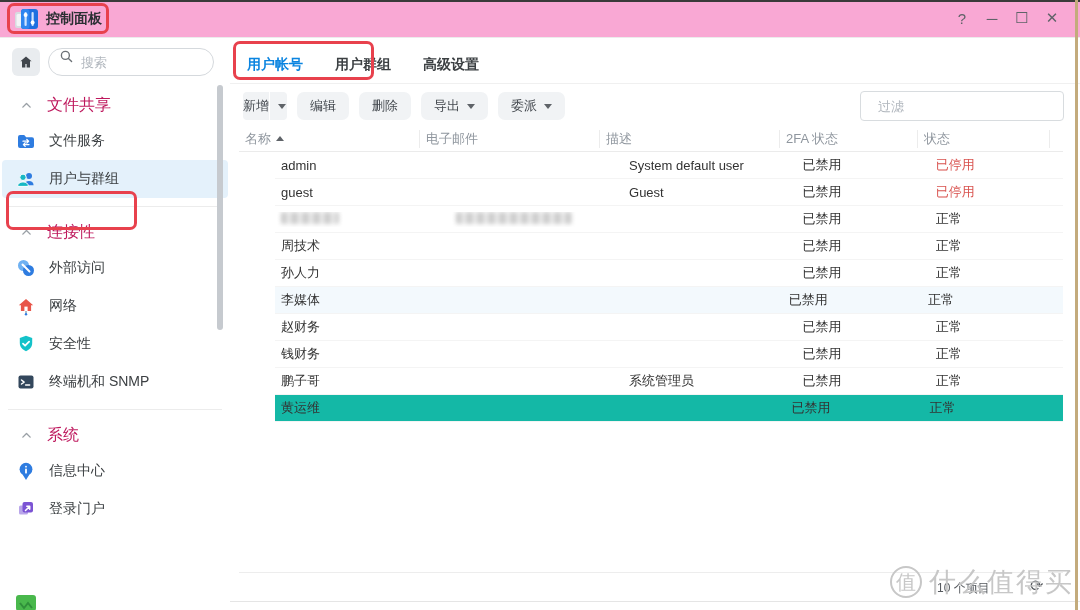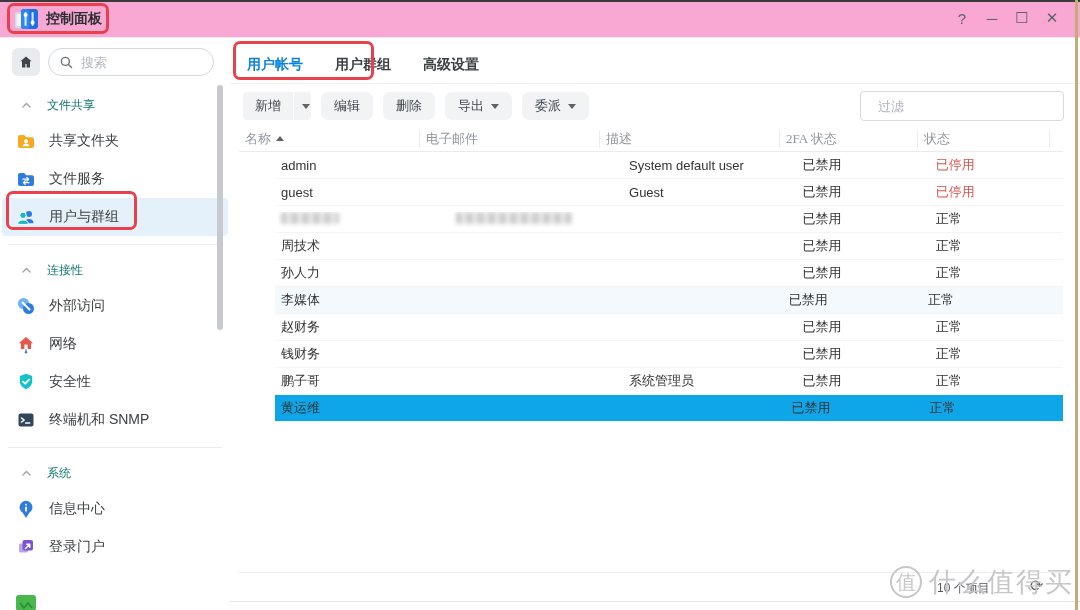--- a/index.html
+++ b/index.html
@@ -20,64 +20,64 @@
   
   .anno { position:absolute; border:3px solid #e8414d; border-radius:7px; z-index:40; pointer-events:none; }
   .anno-title { left:7px; top:3px; width:102px; height:31px; }
   .anno-tabs { left:233px; top:41px; width:141px; height:39px; }
   .anno-sidebar { left:6px; top:191px; width:131px; height:39px; }
 
   
   .sidebar { position:absolute; left:0; top:38px; width:230px; height:572px; background:#fff; }
   .side-top { position:absolute; left:0; top:10px; width:230px; height:30px; }
   .home-btn { position:absolute; left:12px; top:0; width:28px; height:28px; background:#e9ecef; border-radius:6px; display:flex; align-items:center; justify-content:center; }
-  .search-box { position:absolute; left:48px; top:0; width:166px; height:28px; border:1px solid #d5d9dd; border-radius:14px; background:#fff; display:flex; align-items:center; padding:0 10px; gap:7px; }
+  .search-box { position:absolute; left:48px; top:0; width:166px; height:28px; border:1px solid #d5d9dd; border-radius:14px; background:#fff; display:flex; padding:0 10px; gap:7px; }
   .search-box input { border:none; outline:none; width:110px; font-size:13px; color:#333; background:transparent; font-family:inherit; }
   .search-box input::placeholder { color:#b0b6bd; }
 
   .side-list { position:absolute; left:0; top:50px; width:230px; }
   .side-section { height:34px; display:flex; align-items:center; padding-left:20px; gap:14px; }
-  .side-section .sec-label { font-size:12px; color:#0f766e; }
+  .side-section .sec-label { font-size:16px; color:#be185d; }
   .side-item { height:38px; display:flex; align-items:center; padding-left:16px; gap:13px; position:relative; cursor:pointer; }
   .side-item .lbl { font-size:14px; color:#3c4043; }
   .side-item.selected { background:#e4f1fb; border-radius:4px; margin:0 2px; padding-left:14px; }
   .side-divider { height:1px; background:#ececec; margin:8px 8px 8px 8px; }
   .side-scroll { position:absolute; left:217px; top:47px; width:6px; height:245px; background:#c6cacf; border-radius:3px; }
   .icon20 { width:20px; height:20px; flex:0 0 20px; }
 
   
   .main { position:absolute; left:230px; top:38px; width:850px; height:572px; background:#fff; }
   .tabs { position:absolute; left:15px; top:10px; height:34px; display:flex; gap:28px; align-items:center; }
   .tab { font-size:14px; font-weight:bold; color:#3c4043; cursor:pointer; padding:4px 2px; }
   .tab.active { color:#0a84e0; }
   .tabs-underline { position:absolute; left:0; top:45px; width:850px; height:1px; background:#f0f0f0; }
 
   .toolbar { position:absolute; left:13px; top:54px; height:28px; display:flex; gap:10px; }
   .btn { background:#f1f3f5; border-radius:7px; height:28px; display:flex; align-items:center; justify-content:center; font-size:13px; color:#43484e; padding:12px 13px; cursor:pointer; white-space:nowrap; }
   .btn .caret { margin-left:7px; }
   .split { display:flex; }
-  .split .btn-main { border-radius:4px 0 0 4px; padding:0 12px; }
+  .split .btn-main { border-radius:4px 0 0 4px; padding:0 0; }
   .split .btn-caret { border-radius:0 4px 4px 0; border-left:1px solid #fff; width:18px; padding:0; }
   .caret { width:0; height:0; border-left:4px solid transparent; border-right:4px solid transparent; border-top:5px solid #5f6368; display:inline-block; }
 
   .filter-box { position:absolute; right:16px; top:53px; width:204px; height:30px; border:1px solid #d8dcdf; border-radius:4px; display:flex; align-items:center; padding:0 9px; gap:8px; background:#fff; }
   .filter-box input { border:none; outline:none; flex:1; font-size:13px; color:#000000; background:transparent; font-family:inherit; }
   .filter-box input::placeholder { color:#b0b6bd; }
 
   
   .table { position:absolute; left:9px; top:88px; width:824px; }
   .thead { display:flex; height:26px; align-items:center; border-bottom:1px solid #ebebeb; }
-  .th { font-size:13px; color:#8f969e; padding-left:6px; display:flex; align-items:center; gap:5px; border-right:1px solid #ececec; height:18px;font-family:Liberation Serif, serif; }
+  .th { font-size:13px; color:#8f969e; padding-left:6px; display:flex; align-items:center; gap:5px; border-right:1px solid #ececec; height:18px; }
   .th:last-child { border-right:none; }
   .sort-caret { width:0; height:0; border-left:4px solid transparent; border-right:4px solid transparent; border-bottom:5px solid #5f6368; display:inline-block; }
   .trow { display:flex; height:27px; align-items:center; border-bottom:1px solid #f4f4f4;margin-left:36px; }
   .td { font-size:13px; color:#333; padding-left:6px; overflow:hidden; white-space:nowrap; }
   .c0{width:181px;} .c1{width:180px;} .c2{width:180px;} .c3{width:138px;} .c4{width:132px;} .c5{flex:1;}
   .trow.tint { background:#f3f9fd;gap:40px; }
-  .trow.selected { background:#0ea5e9;gap:32px; }
+  .trow.selected { background:#14b8a6;gap:32px; }
   .status-red { color:#d9534f; }
   .redact { display:inline-block; height:12px; border-radius:2px; filter:blur(2px);
             background:repeating-linear-gradient(90deg,#c9c9c9 0 5px,#e6e6e6 5px 11px); }
 
   
   .statusline { position:absolute; left:9px; top:534px; width:824px; height:1px; background:#ededed; }
   .statusbar { position:absolute; left:0; top:535px; width:850px; height:27px; }
   .items-count { position:absolute; left:707px; top:7px; font-size:12px; color:#55595e; }
   .refresh { position:absolute; left:800px; top:3px; font-size:16px; color:#55595e; cursor:pointer; }
   .bottomline { position:absolute; left:0; top:563px; width:850px; height:1px; background:#e5e5e5; }
@@ -132,28 +132,20 @@
   </div>
   <div class="side-list" id="side-list">
       <div class="side-section">
         <svg width="13" height="13" viewBox="0 0 16 16">
           <polyline points="3.5,10 8,5.5 12.5,10" fill="none" stroke="#9aa0a6" stroke-width="1.7" stroke-linecap="round" stroke-linejoin="round"></polyline>
         </svg>
         <span class="sec-label">文件共享</span>
       </div>
       <div class="side-item">
         <svg class="icon20" viewBox="0 0 20 20">
-          <path d="M2 6a2 2 0 012-2h4.2l2 2.2H16a2 2 0 012 2V15a2 2 0 01-2 2H4a2 2 0 01-2-2z" fill="#f6a821"></path>
-          <circle cx="10" cy="10.3" r="2" fill="#fff"></circle>
-          <path d="M6.6 15.2c.3-1.8 1.7-2.7 3.4-2.7s3.1.9 3.4 2.7z" fill="#fff"></path>
-        </svg>
-        <span class="lbl">共享文件夹</span>
-      </div>
-      <div class="side-item">
-        <svg class="icon20" viewBox="0 0 20 20">
           <path d="M2 6a2 2 0 012-2h4.2l2 2.2H16a2 2 0 012 2V15a2 2 0 01-2 2H4a2 2 0 01-2-2z" fill="#2e7ce0"></path>
           <path d="M7 10.2h5.4M10.8 8.4l1.8 1.8-1.8 1.8M13 13.6H7.6M9.2 15.4l-1.8-1.8 1.8-1.8" stroke="#fff" stroke-width="1.3" fill="none" stroke-linecap="round" stroke-linejoin="round"></path>
         </svg>
         <span class="lbl">文件服务</span>
       </div>
       <div class="side-item selected">
         <svg class="icon20" viewBox="0 0 20 20">
           <circle cx="13" cy="7" r="3" fill="#2e7ce0"></circle>
           <path d="M8.4 16.2c0-2.6 2-4.2 4.6-4.2s4.6 1.6 4.6 4.2z" fill="#2e7ce0"></path>
           <circle cx="7" cy="8.3" r="3.2" fill="#17b8c4" stroke="#fff" stroke-width="1"></circle>

